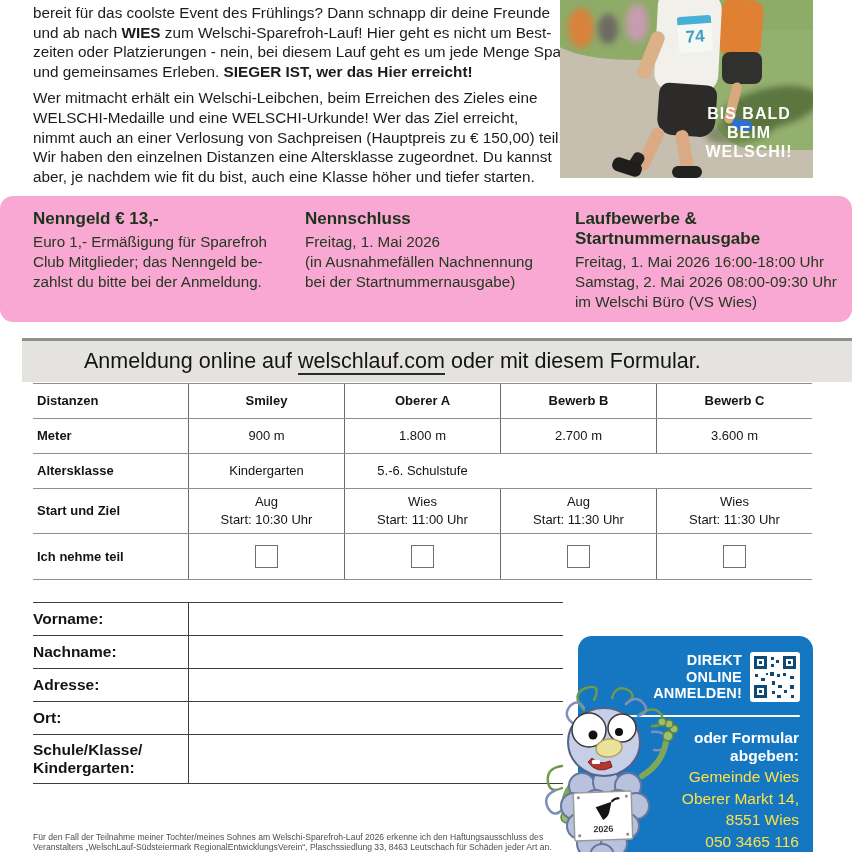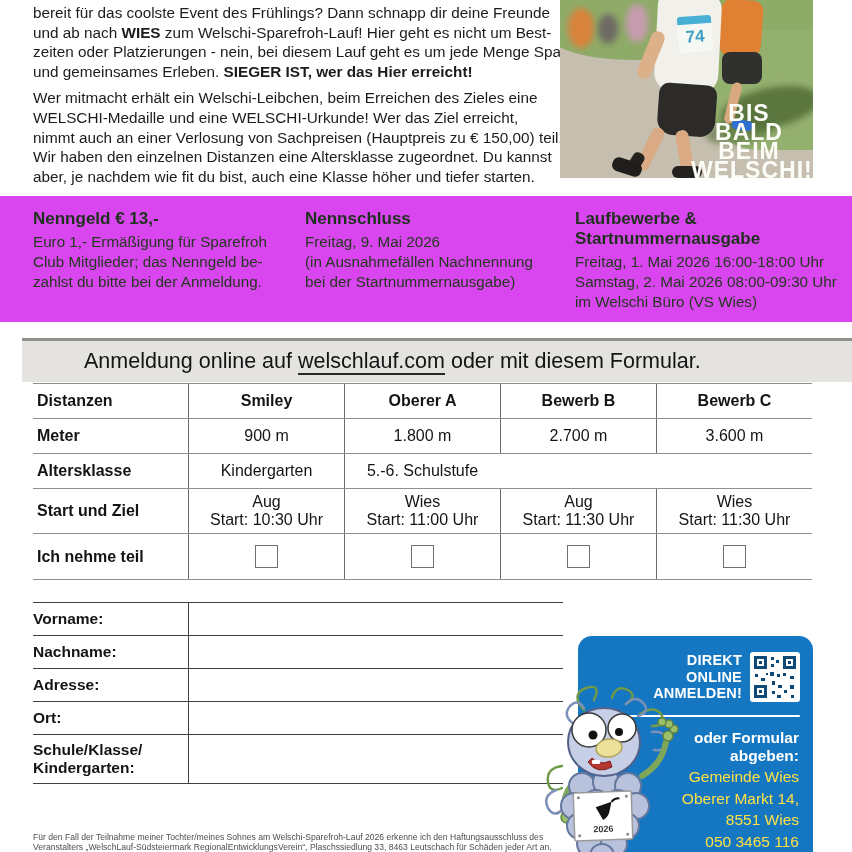--- a/index.html
+++ b/index.html
@@ -12,48 +12,48 @@
   .intro{position:absolute;left:33px;top:3px;font-size:15.3px;color:#1c1c1c;}
   .intro .para{margin-bottom:7px;}
   .intro .tline{white-space:pre;line-height:19.6px;}
   .b{font-weight:bold;}
   
   .photo{position:absolute;left:560px;top:0;width:253px;height:178px;overflow:hidden;background:#c6bfb0;}
   .photo .blob{position:absolute;filter:blur(3px);border-radius:50%;}
   .photo .shape{position:absolute;}
   .photo-caption{
     position:absolute;right:6px;top:104px;width:116px;text-align:center;
-    color:#fdfdf8;font-weight:bold;font-size:23px;line-height:19px;
+    color:#fdfdf8;font-weight:bold;font-size:16px;line-height:19px;
     letter-spacing:1px;white-space:pre-line;
   }
   .bib{
     position:absolute;left:118px;top:16px;width:34px;height:36px;background:#f6f8f4;
     border-radius:3px;transform:rotate(-4deg);text-align:center;
   }
   .bib .bibbar{height:8px;background:#49b0d5;border-radius:3px 3px 0 0;}
   .bib .bibnum{color:#3f9ec4;font-weight:bold;font-size:17px;line-height:26px;}
   
-  .banner{position:absolute;left:0;top:196px;width:852px;height:126px;background:#d946ef;}
+  .banner{position:absolute;left:0;top:196px;width:852px;height:126px;background:#f9a8d4;border-radius:13px;}
   .banner .col{position:absolute;top:13px;color:#24391f;}
   .banner h3{margin:0 0 3px 0;font-size:17px;line-height:20px;color:#1d321a;white-space:pre-line;}
   .banner .colbody{font-size:15.2px;line-height:20px;white-space:pre-line;}
   
   .reg-header{
     position:absolute;left:22px;top:338px;width:830px;height:41px;
     background:#e4e3e0;border-top:3px solid #8f8f8c;
     display:flex;align-items:center;
     font-size:21.5px;color:#141414;font-weight:500;padding-left:48px;
   }
   .reg-header .inner{padding-left:14px;white-space:pre;}
   .reg-header a.site{color:#141414;text-decoration:none;border-bottom:2px solid #2a2a2a;cursor:pointer;}
   
   .reg-table{position:absolute;left:33px;top:383px;width:779px;border-top:1px solid #8f8f8f;}
   .trow{display:grid;grid-template-columns:155px 156px 156px 156px 156px;border-bottom:1px solid #8f8f8f;}
   .tcell{display:flex;align-items:center;justify-content:center;text-align:center;
-    font-size:16px;color:#141414;border-left:1px solid #6b6b6b;line-height:18px;}
+    font-size:13px;color:#141414;border-left:1px solid #6b6b6b;line-height:18px;}
   .tcell.first{justify-content:flex-start;border-left:none;font-weight:bold;padding-left:4px;text-align:left;}
   .trow.h34{height:34px;} .trow.h44{height:44px;} .trow.h45{height:45px;}
   .thead .tcell{font-weight:bold;}
   .pre{white-space:pre-line;}
   .checkbox{width:21px;height:21px;border:1px solid #6f6f6f;background:#fff;cursor:pointer;}
   
   .pform{position:absolute;left:33px;top:602px;width:530px;border-top:1px solid #3f3f3f;}
   .frow{display:flex;border-bottom:1px solid #3f3f3f;}
   .frow .flabel{width:155px;border-right:1px solid #3f3f3f;display:flex;align-items:center;
     font-weight:bold;font-size:15.5px;color:#141414;white-space:pre-line;line-height:18px;}
@@ -133,21 +133,21 @@
 
   <div class="banner">
     <div class="col" style="left:33px;width:250px;">
       <h3>Nenngeld € 13,-</h3>
       <div class="colbody">Euro 1,- Ermäßigung für Sparefroh
 Club Mitglieder; das Nenngeld be-
 zahlst du bitte bei der Anmeldung.</div>
     </div>
     <div class="col" style="left:305px;width:260px;">
       <h3>Nennschluss</h3>
-      <div class="colbody">Freitag, 9. Mai 2026
+      <div class="colbody">Freitag, 1. Mai 2026
 (in Ausnahmefällen Nachnennung
 bei der Startnummernausgabe)</div>
     </div>
     <div class="col" style="left:575px;width:265px;">
       <h3>Laufbewerbe &amp;
 Startnummernausgabe</h3>
       <div class="colbody">Freitag, 1. Mai 2026 16:00-18:00 Uhr
 Samstag, 2. Mai 2026 08:00-09:30 Uhr
 im Welschi Büro (VS Wies)</div>
     </div>

